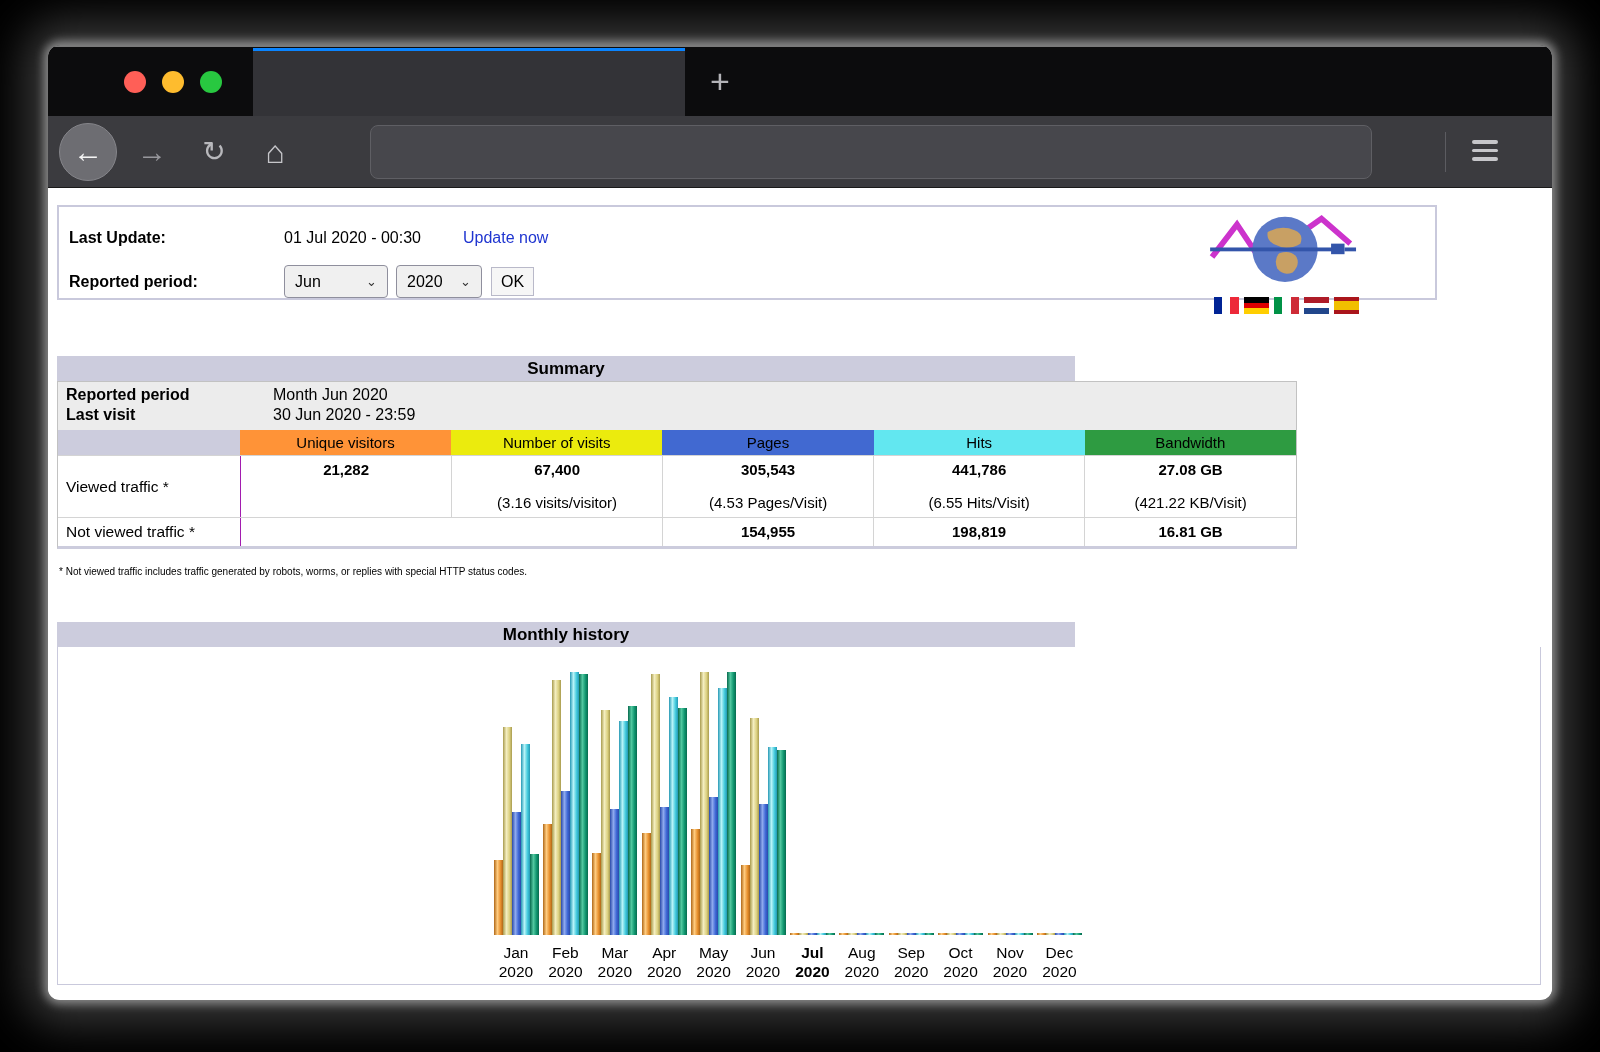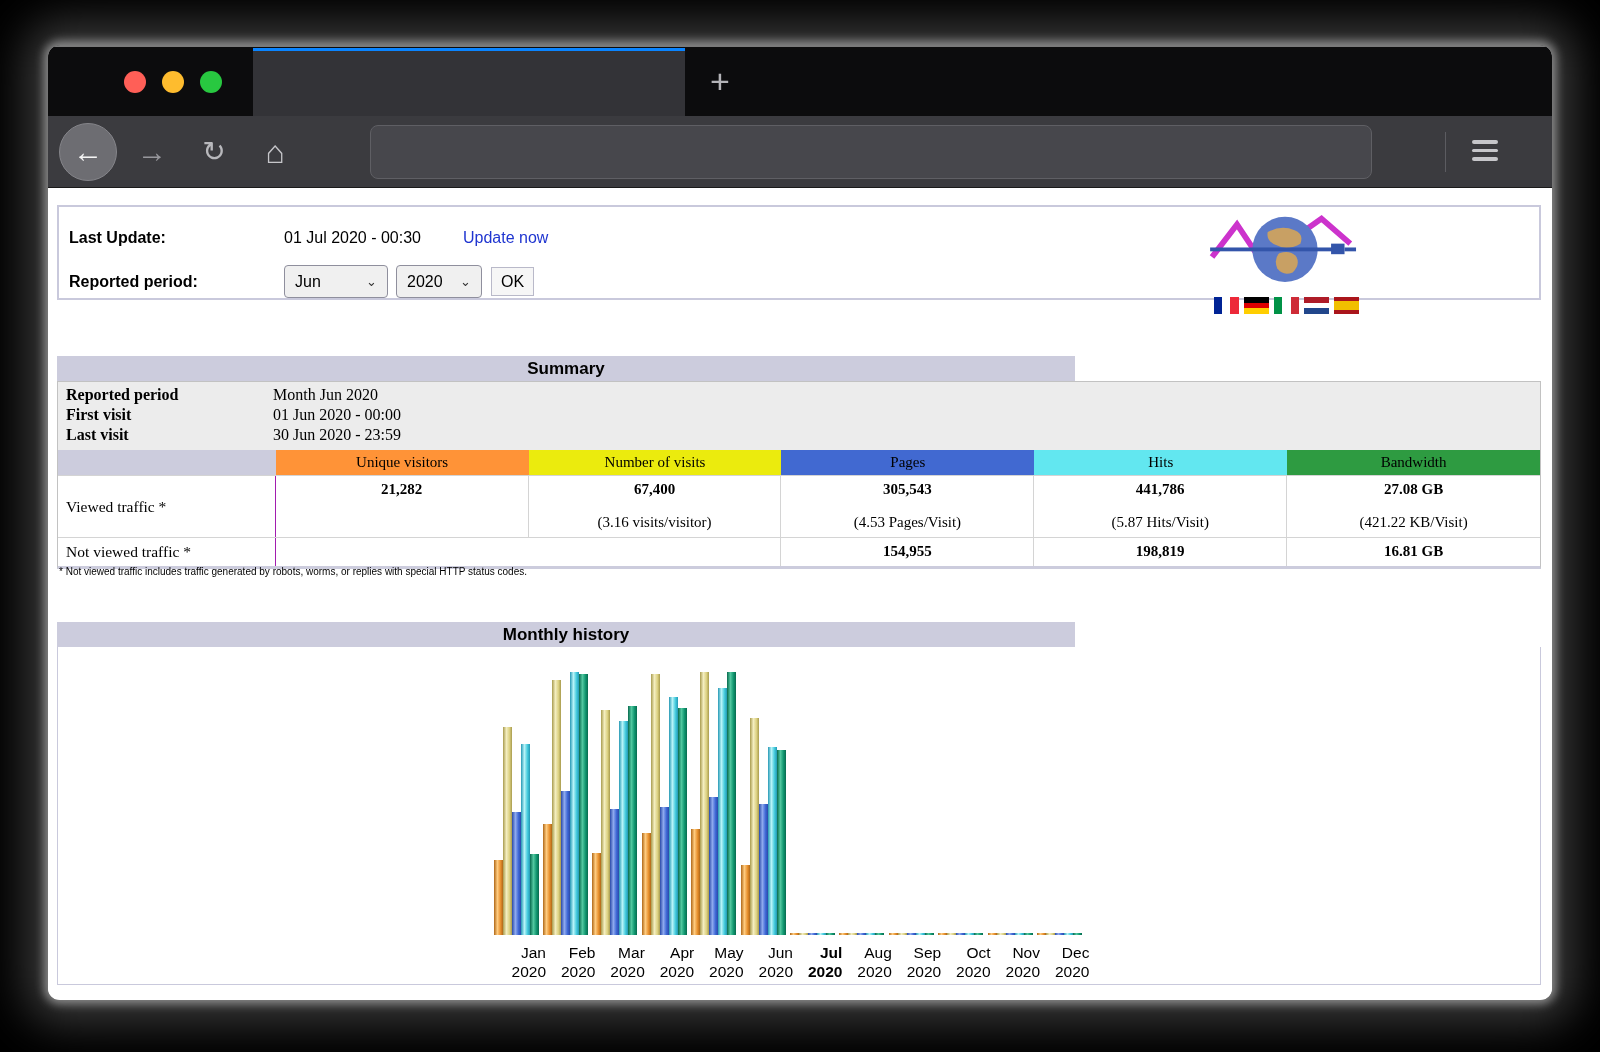--- a/index.html
+++ b/index.html
@@ -36,21 +36,21 @@
   .urlbar { position:absolute; left:322px; top:9px; width:1002px; height:54px;
             background:#47474c; border:1px solid #5f5f64; border-radius:8px; }
   .tool-sep { position:absolute; left:1397px; top:16px; width:1px; height:40px; background:#5c5c61; }
   .hamburger { position:absolute; left:1424px; top:24px; }
   .hamburger div { width:26px; height:3.5px; background:#c6c6ca; border-radius:2px; margin-bottom:5px; }
 
   
   .viewport { position:relative; height:811px; background:#fff; color:#000; font-size:15px; }
 
   
-  .hdr-frame { position:absolute; left:9px; top:17px; width:1484px; height:95px;
+  .hdr-frame { position:absolute; left:9px; top:17px; width:1380px; height:95px;
                border:2px solid #c9c9dc; background:#fff; }
   .hline1 { position:absolute; top:22px; }
   .hline2 { position:absolute; top:66px; }
   .lbl-bold { font-weight:bold; font-size:16px; }
   .hdr-lbl { position:absolute; left:10px; }
   .hdr-val { position:absolute; left:225px; font-size:16px; }
   .update-link { position:absolute; left:404px; color:#1f35d0; cursor:pointer; font-size:16px; }
   .sel { position:absolute; top:58px; height:33px; background:#f0f0f0;
          border:1px solid #8f8f9d; border-radius:4px; font-size:16px;
          display:flex; align-items:center; justify-content:space-between; padding:0 10px; }
@@ -69,22 +69,22 @@
   .flag-nl { background:linear-gradient(#ae1c28 33%,#fff 33% 66%,#21468b 66%); }
   .flag-es { background:linear-gradient(#aa151b 25%,#f1bf00 25% 75%,#aa151b 75%); }
 
   
   .sect-title { position:absolute; left:9px; width:1018px; height:25px; background:#ccccdd;
                 font-weight:bold; font-size:17px; text-align:center; line-height:25px; }
   .t-summary { top:168px; }
   .t-monthly { top:434px; }
 
   
-  .sum-table { position:absolute; left:9px; top:193px; width:1484px;
-               border:1px solid #c2c2c2; border-bottom:3px solid #ccccdd; background:#fff;font-family:Liberation Serif, serif; }
+  .sum-table { position:absolute; left:9px; top:193px; width:1240px;
+               border:1px solid #c2c2c2; border-bottom:3px solid #ccccdd; background:#fff; }
   .info-area { background:#ececec; padding:3px 0 5px 0; }
   .info-row { display:flex; height:20px; line-height:20px; font-size:16px; }
   .info-row .k { width:215px; padding-left:8px; font-weight:bold; }
   .hdr-row { display:flex; height:25px; }
   .hdr-row .c0 { width:218px; background:#ccccdd; }
   .hdr-cell { width:253.2px; text-align:center; line-height:25px; font-size:15px; }
   .data-row { display:flex; border-top:1px solid #d4d4d4; }
   .row-label { width:218px; padding-left:8px; display:flex; align-items:center;
                border-right:1px solid #a21caf; font-size:15.5px; }
   .data-cell { width:253.2px; text-align:center; padding:5px 0 6px 0;
@@ -94,21 +94,21 @@
   .data-cell .sub  { margin-top:16px; }
   .cell-merged { width:506.4px; border-right:1px solid #d4d4d4; }
   .nv-cell { display:flex; align-items:center; justify-content:center; font-weight:bold; }
 
   .footnote { position:absolute; left:11px; top:378px; font-size:10px; }
 
   
   .chart-box { position:absolute; left:9px; top:459px; width:1484px; height:338px;
                border:1px solid #c9c9dc; border-top:none; background:#fff; }
   .vbar { position:absolute; bottom:49px; }
-  .month-label { position:absolute; top:296px; width:60px; text-align:right;
+  .month-label { position:absolute; top:296px; width:60px; text-align:center;
                  font-size:15.5px; line-height:19px; }
   .month-label.bold { font-weight:bold; }
 </style>
 </head>
 <body>
 
 <div class="window">
 
   <div class="titlebar">
     <div class="traffic tl-red"></div>
@@ -170,24 +170,20 @@
 
     <div class="sect-title t-summary">Summary</div>
 
     <div class="sum-table">
       <div class="info-area">
         <div class="info-row">
           <span class="k">Reported period</span>
           <span>Month Jun 2020</span>
         </div>
         <div class="info-row">
-          <span class="k">First visit</span>
-          <span>01 Jun 2020 - 00:00</span>
-        </div>
-        <div class="info-row">
           <span class="k">Last visit</span>
           <span>30 Jun 2020 - 23:59</span>
         </div>
       </div>
 
       <div class="hdr-row">
         <div class="c0"></div>
         <div class="hdr-cell" style="background:#ff9337">Unique visitors</div>
         <div class="hdr-cell" style="background:#ebeb0d">Number of visits</div>
         <div class="hdr-cell" style="background:#4169d1">Pages</div>
@@ -203,21 +199,21 @@
         <div class="data-cell">
           <div class="main">67,400</div>
           <div class="sub">(3.16 visits/visitor)</div>
         </div>
         <div class="data-cell">
           <div class="main">305,543</div>
           <div class="sub">(4.53 Pages/Visit)</div>
         </div>
         <div class="data-cell">
           <div class="main">441,786</div>
-          <div class="sub">(5.87 Hits/Visit)</div>
+          <div class="sub">(6.55 Hits/Visit)</div>
         </div>
         <div class="data-cell">
           <div class="main">27.08 GB</div>
           <div class="sub">(421.22 KB/Visit)</div>
         </div>
       </div>
 
       <div class="data-row">
         <div class="row-label">Not viewed traffic *</div>
         <div class="data-cell cell-merged"></div>

